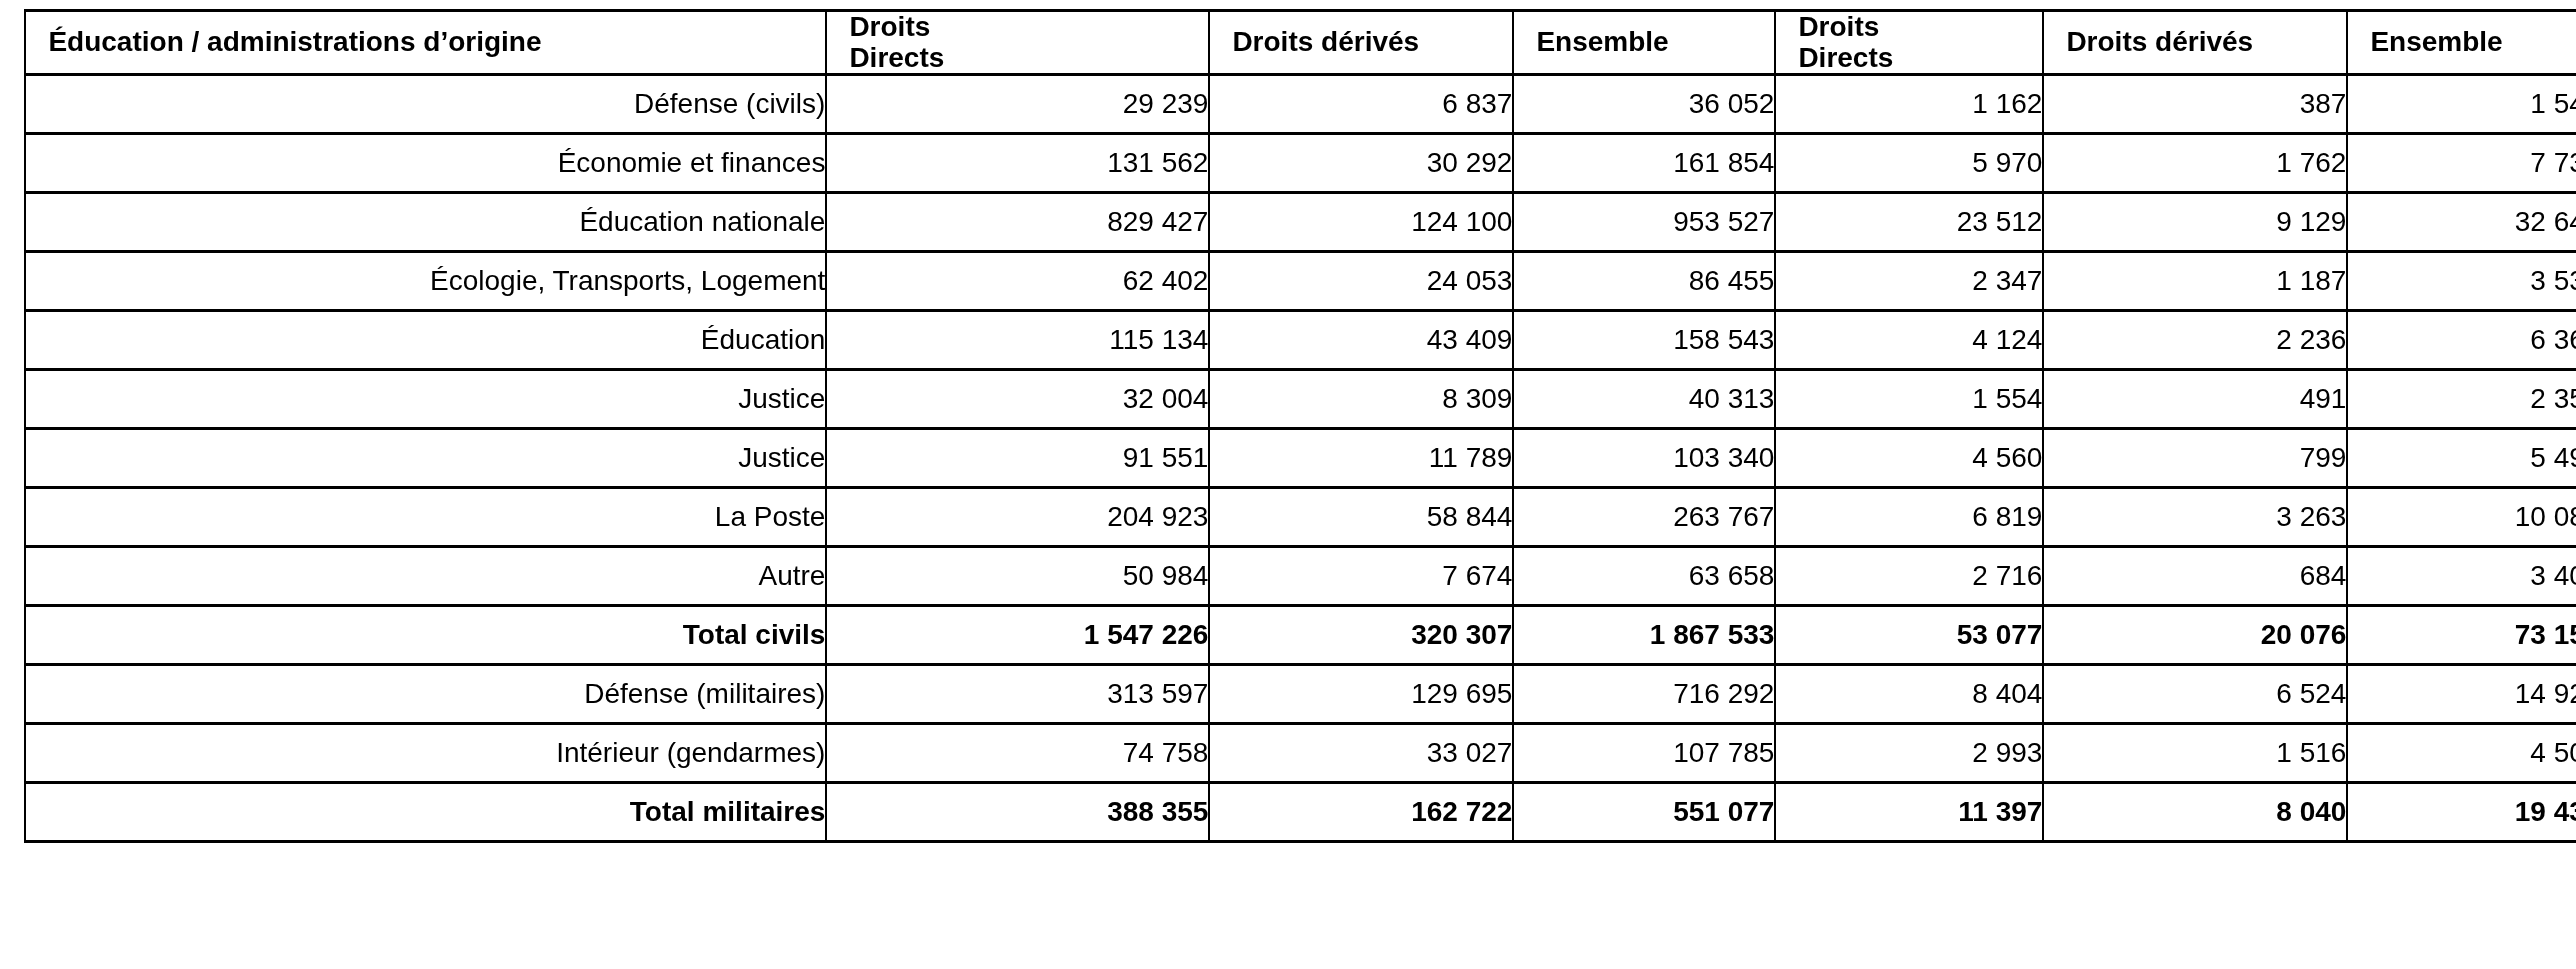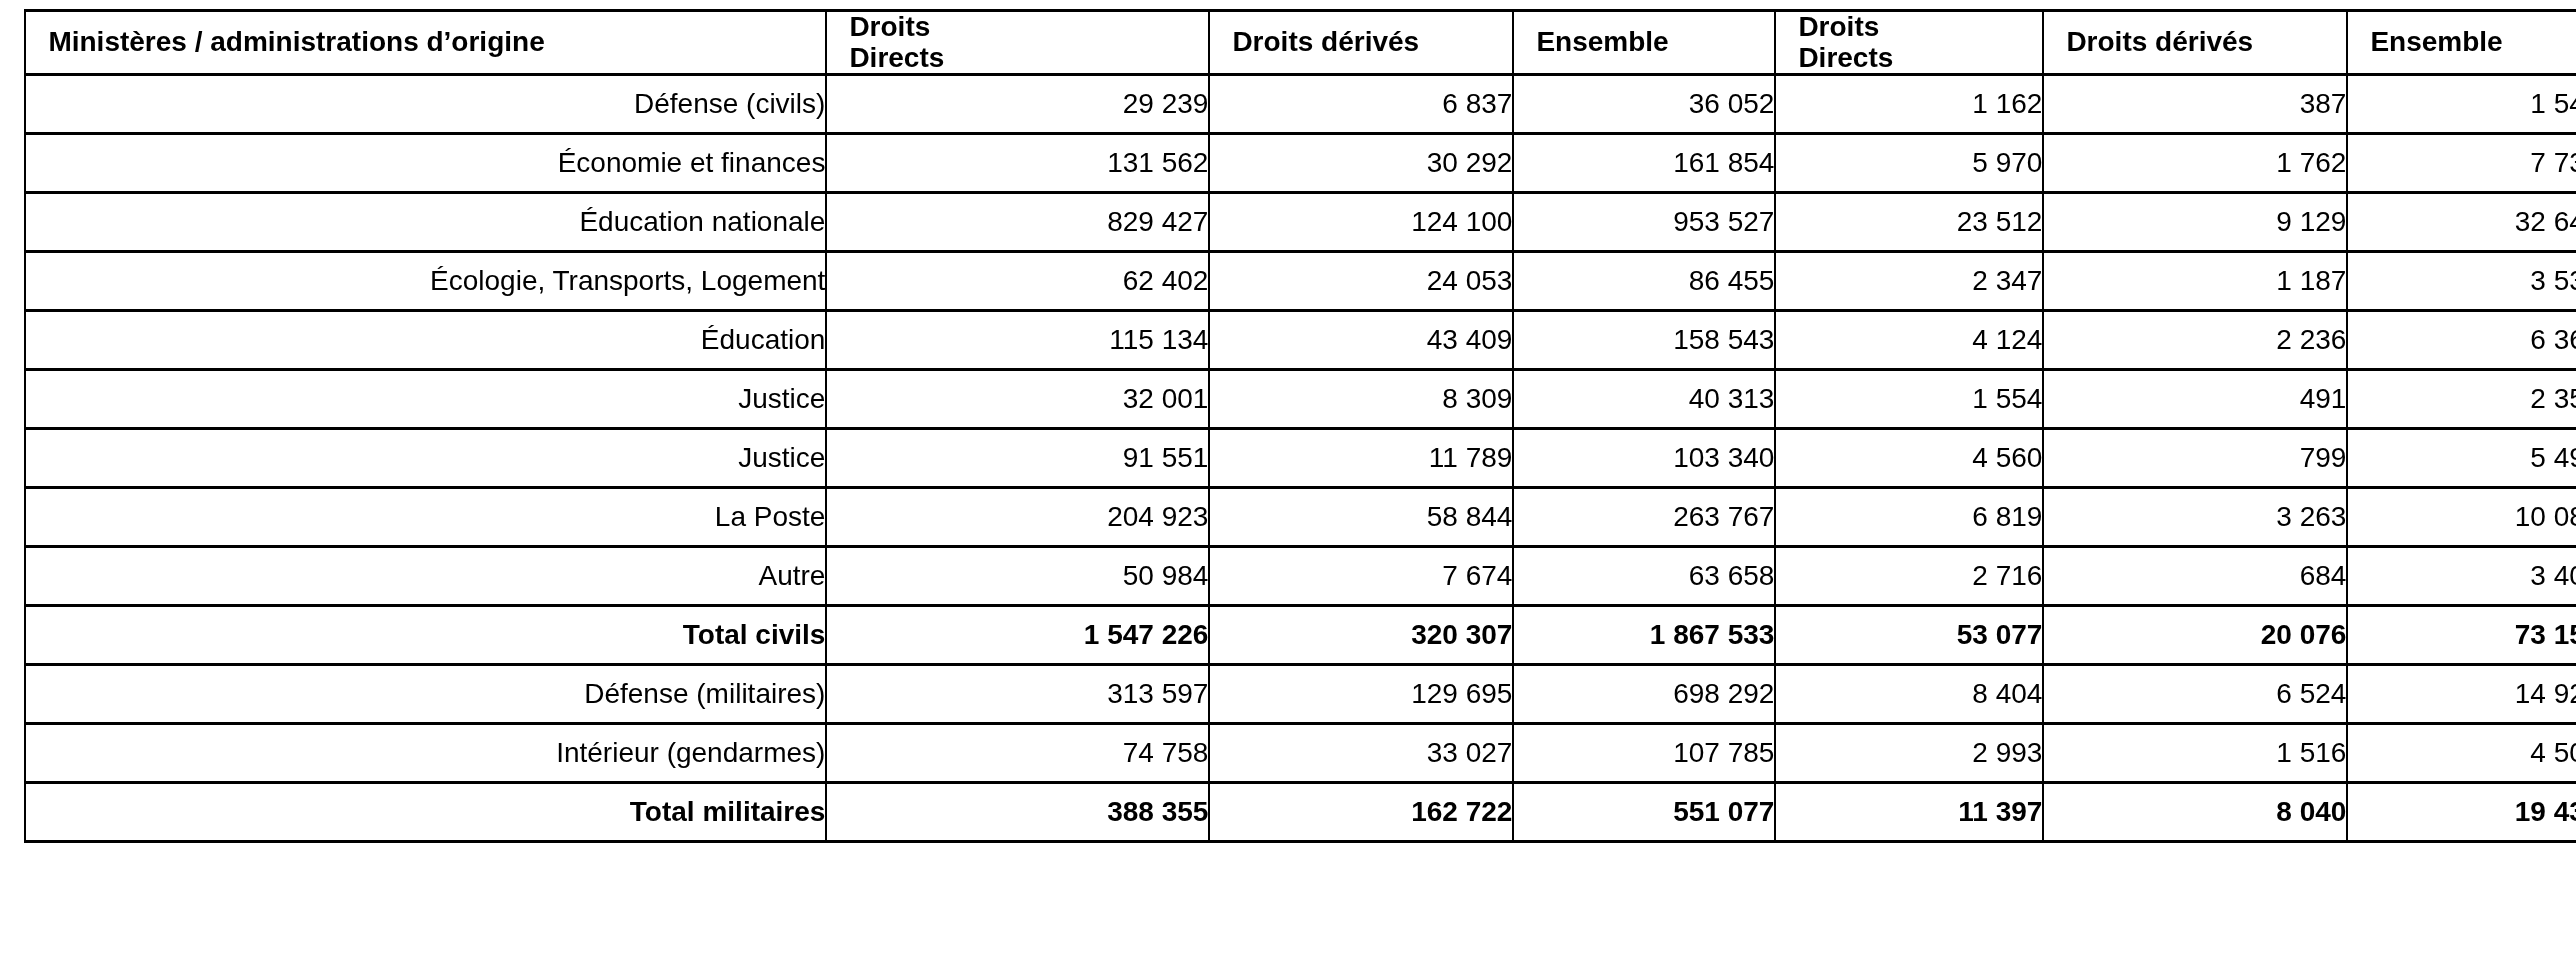--- a/index.html
+++ b/index.html
@@ -84,21 +84,21 @@
         <col class="c1">
           <col class="c2">
           <col class="c3">
           <col class="c4">
         <col class="c5">
           <col class="c6">
           <col class="c7">
       </colgroup>
       <thead>
         <tr>
-            <th>Ministères / administrations d’origine</th>
+            <th>Éducation / administrations d’origine</th>
             <th>Droits
 Directs</th>
             <th>Droits dérivés</th>
             <th>Ensemble</th>
             <th>Droits
 Directs</th>
             <th>Droits dérivés</th>
             <th>Ensemble</th>
           </tr>
       </thead>
@@ -143,21 +143,21 @@
             <td class="cell-label">Éducation</td>
             <td class="cell-num">115 134</td>
             <td class="cell-num">43 409</td>
             <td class="cell-num">158 543</td>
             <td class="cell-num">4 124</td>
             <td class="cell-num">2 236</td>
             <td class="cell-num">6 360</td>
           </tr>
           <tr>
             <td class="cell-label">Justice</td>
-            <td class="cell-num">32 001</td>
+            <td class="cell-num">32 004</td>
             <td class="cell-num">8 309</td>
             <td class="cell-num">40 313</td>
             <td class="cell-num">1 554</td>
             <td class="cell-num">491</td>
             <td class="cell-num">2 358</td>
           </tr>
           <tr>
             <td class="cell-label">Justice</td>
             <td class="cell-num">91 551</td>
             <td class="cell-num">11 789</td>
@@ -190,21 +190,21 @@
             <td class="cell-num">320 307</td>
             <td class="cell-num">1 867 533</td>
             <td class="cell-num">53 077</td>
             <td class="cell-num">20 076</td>
             <td class="cell-num">73 153</td>
           </tr>
           <tr>
             <td class="cell-label">Défense (militaires)</td>
             <td class="cell-num">313 597</td>
             <td class="cell-num">129 695</td>
-            <td class="cell-num">698 292</td>
+            <td class="cell-num">716 292</td>
             <td class="cell-num">8 404</td>
             <td class="cell-num">6 524</td>
             <td class="cell-num">14 928</td>
           </tr>
           <tr>
             <td class="cell-label">Intérieur (gendarmes)</td>
             <td class="cell-num">74 758</td>
             <td class="cell-num">33 027</td>
             <td class="cell-num">107 785</td>
             <td class="cell-num">2 993</td>

